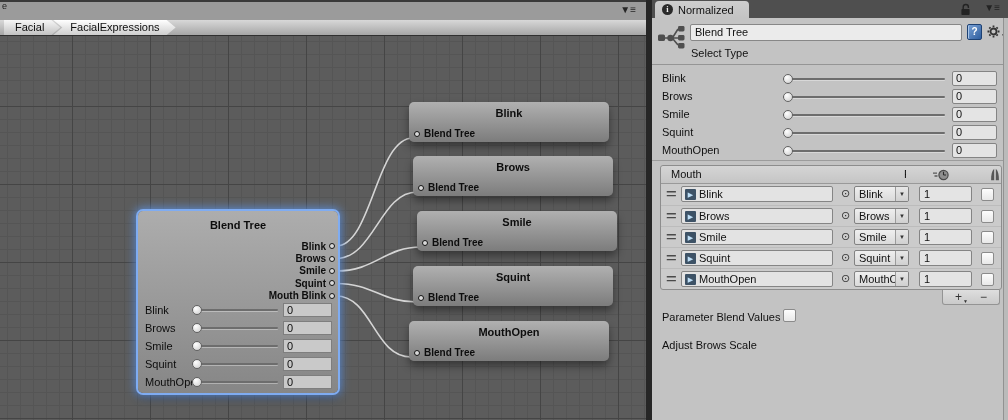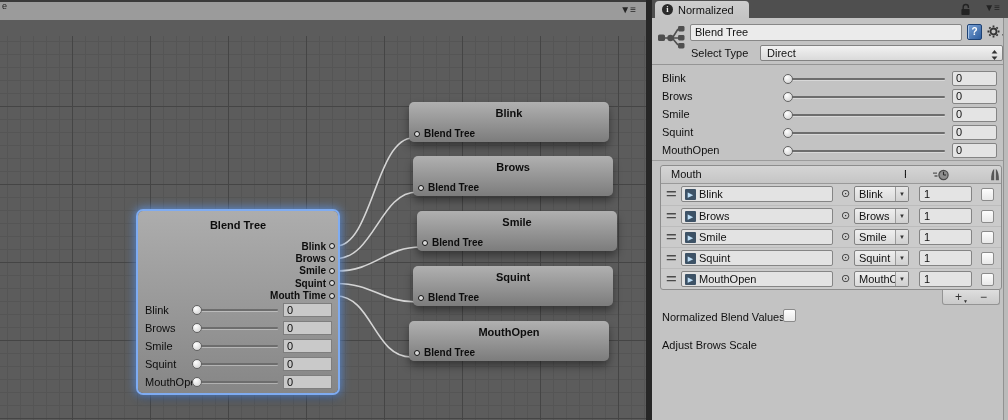--- a/index.html
+++ b/index.html
@@ -139,20 +139,24 @@
 </head>
 <body>
 
 <div>
 
   <div class="left-panel">
     <div class="lp-topbar">
       <span class="tab-fragment">e</span>
       <span class="panel-menu">▼≡</span>
     </div>
+    <div class="breadcrumb-bar">
+      <div class="crumb">Facial</div>
+      <div class="crumb">FacialExpressions</div>
+    </div>
 
     <div class="graph">
       <svg class="wires" viewBox="0 0 646 384">
         <g fill="none" stroke="#dcdcdc" stroke-width="1.6" opacity="0.95">
           <path d="M336,210 C372,210 376,102 413,102"></path>
           <path d="M336,222.5 C374,222.5 380,156 417,156"></path>
           <path d="M336,235 C376,235 384,211 421,211"></path>
           <path d="M336,247.5 C374,247.5 380,266 417,266"></path>
           <path d="M336,260 C372,260 374,321 411,321"></path>
         </g>
@@ -171,21 +175,21 @@
             </div>
           <div class="out">
               <span>Smile</span>
               <span class="pin"></span>
             </div>
           <div class="out">
               <span>Squint</span>
               <span class="pin"></span>
             </div>
           <div class="out">
-              <span>Mouth Time</span>
+              <span>Mouth Blink</span>
               <span class="pin"></span>
             </div>
         </div>
         <div class="main-sliders">
           <div class="msrow">
             <span class="mslabel">Blink</span>
             <span class="slider ms-slider">
                 <span class="track"></span>
                 <span class="knob"></span>
               </span>
@@ -299,29 +303,20 @@
       <div class="gear-btn">
         <svg width="13" height="13" viewBox="0 0 13 13">
           <g stroke="#333" stroke-width="1.8" fill="none">
             <circle cx="6.5" cy="6.5" r="3"></circle>
             <path d="M6.5 0.5 V2.3 M6.5 10.7 V12.5 M0.5 6.5 H2.3 M10.7 6.5 H12.5 M2.3 2.3 L3.5 3.5 M9.5 9.5 L10.7 10.7 M10.7 2.3 L9.5 3.5 M3.5 9.5 L2.3 10.7"></path>
           </g>
         </svg>
           <span class="gear-caret">▼</span>
       </div>
       <div class="bt-row-label">Select Type</div>
-      <div class="dd blend-type-dd">
-        <span>Direct</span>
-        <span class="dd-arrows">
-          <svg width="7" height="10" viewBox="0 0 7 10">
-              <path d="M3.5 0 L6.4 3.6 H0.6 Z" fill="#333"></path>
-              <path d="M3.5 10 L0.6 6.4 H6.4 Z" fill="#333"></path>
-            </svg>
-        </span>
-      </div>
     </div>
 
     <div class="prow" style="top:70px;">
       <span class="plabel">Blink</span>
       <span class="slider pslider">
           <span class="track"></span>
           <span class="knob"></span>
         </span>
       <span class="pval">0</span>
     </div>
@@ -454,20 +449,20 @@
         <div class="foot-box">
           <span class="plus-wrap">
               <span>+</span>
               <span class="plus-caret">▼</span>
             </span>
           <span>−</span>
         </div>
       </div>
     </div>
 
-    <div class="norm-label">Normalized Blend Values</div>
+    <div class="norm-label">Parameter Blend Values</div>
     <span class="cb norm-cb"></span>
 
     <div class="adjust-label">Adjust Brows Scale</div>
 
     <div class="scroll-strip"></div>
   </div>
 </div>
 
 </body></html>

